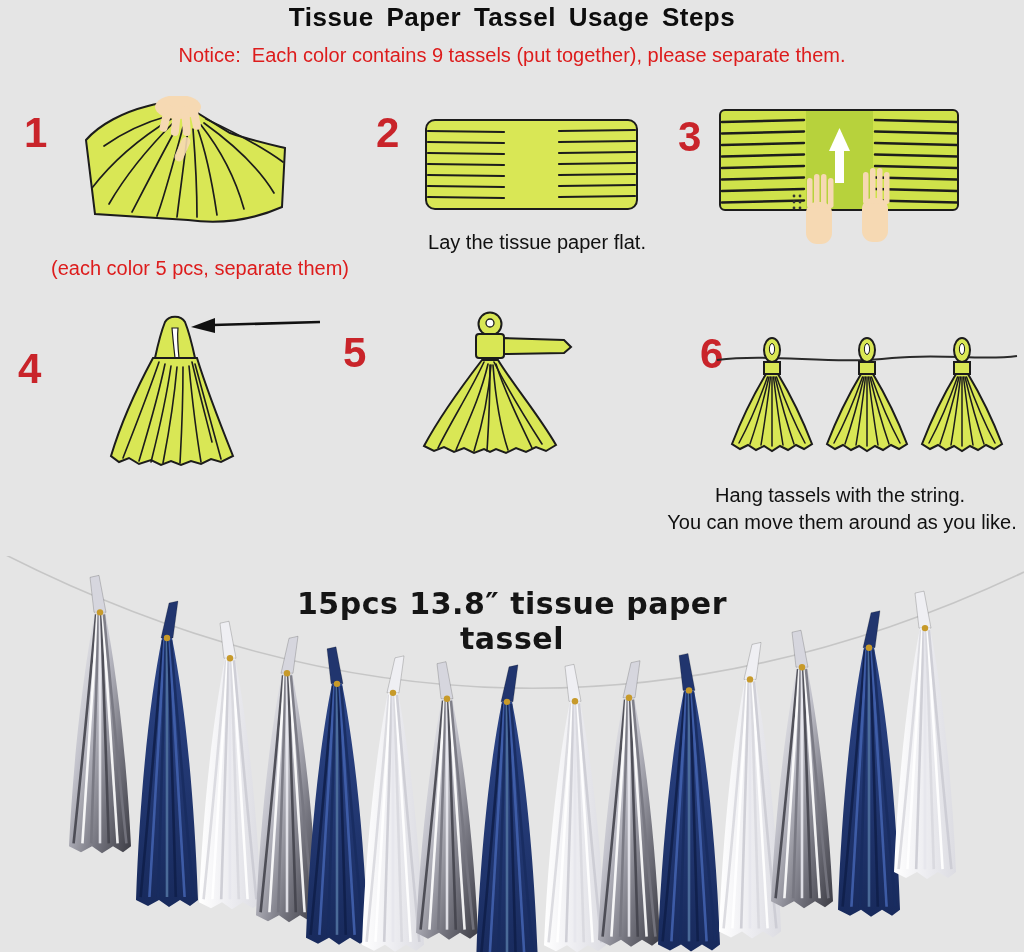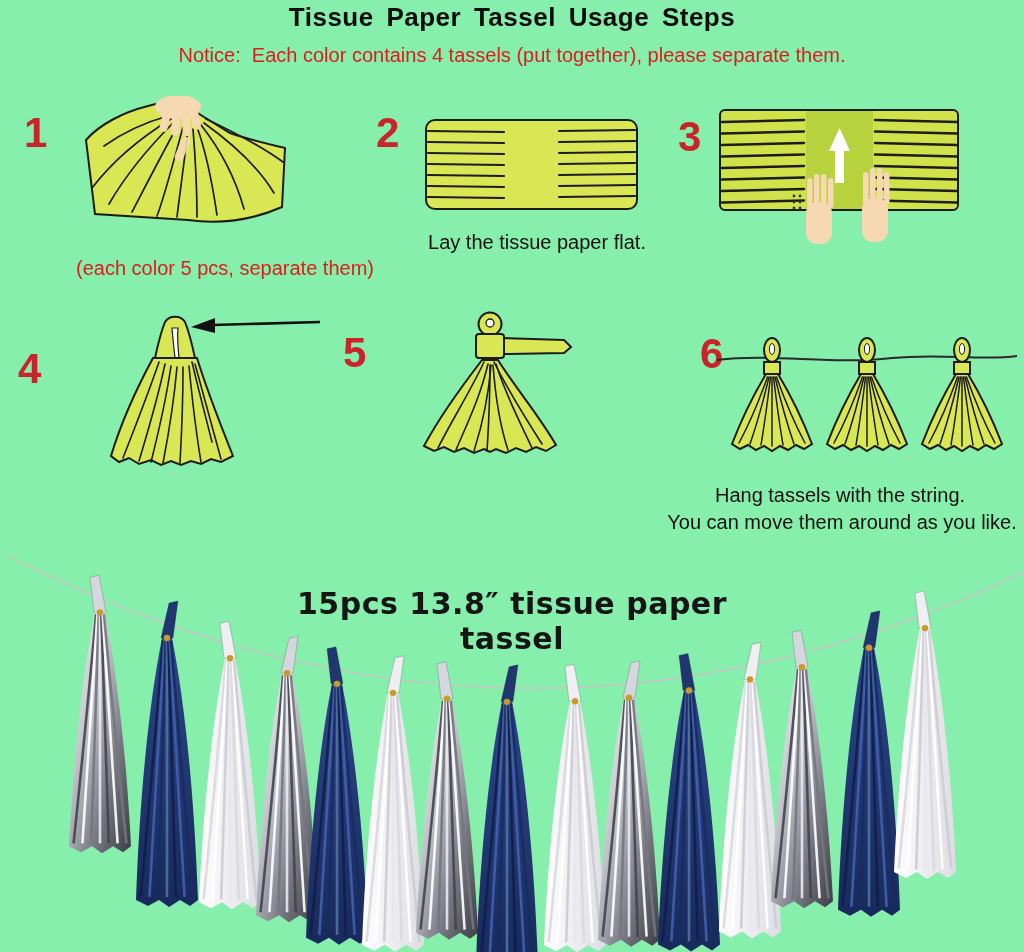--- a/index.html
+++ b/index.html
@@ -1,36 +1,36 @@
 <!DOCTYPE html>
 <html><head>
 <meta charset="utf-8">
 <style>
   html,body{margin:0;padding:0;background:#ffffff;}
-  .canvas{position:relative;width:1024px;height:952px;background:#86efac;overflow:hidden;
+  .canvas{position:relative;width:1024px;height:952px;background:#e5e5e5;overflow:hidden;
           font-family:"Liberation Sans",sans-serif;color:#101010;}
   .title{position:absolute;top:2px;left:0;width:1024px;text-align:center;
          font-size:26px;font-weight:700;letter-spacing:.5px;word-spacing:5px;color:#0d0d0d;}
   .notice{position:absolute;top:44px;left:0;width:1024px;text-align:center;
           font-size:20px;color:#dd1c1c;white-space:pre-wrap;}
   .stepnum{position:absolute;font-size:42px;line-height:1;font-weight:700;color:#c9242a;}
   .cap{position:absolute;font-size:20px;text-align:center;color:#111;white-space:pre-wrap;}
-  .cap.red{color:#dd1c1c;padding-left:25px;}
+  .cap.red{color:#dd1c1c;}
   .ill{position:absolute;}
   .garland-label{position:absolute;top:586px;left:252px;width:520px;text-align:center;
                  font-size:30px;font-weight:700;color:#151515;white-space:pre-wrap;
                  font-family:"DejaVu Sans",sans-serif;letter-spacing:.5px;}
 </style>
 </head>
 <body>
 
 <div class="canvas">
 
   <div class="title">Tissue Paper Tassel Usage Steps</div>
-  <div class="notice">Notice:  Each color contains 4 tassels (put together), please separate them.</div>
+  <div class="notice">Notice:  Each color contains 9 tassels (put together), please separate them.</div>
 
   <div class="stepnum" style="left:24px;top:112px">1</div>
   <div class="stepnum" style="left:376px;top:112px">2</div>
   <div class="stepnum" style="left:678px;top:116px">3</div>
   <div class="stepnum" style="left:18px;top:348px">4</div>
   <div class="stepnum" style="left:343px;top:332px">5</div>
   <div class="stepnum" style="left:700px;top:333px">6</div>
 
   <svg class="ill" style="left:78px;top:96px" width="220" height="140" viewBox="0 0 220 140">
     <path d="M8,44 C22,28 46,16 70,10 C92,4 108,7 118,16 L152,37 C172,44 190,48 207,52 L204,111 C170,126 140,128 110,124 L17,118 Z" fill="#d9e755" stroke="#1c1c1c" stroke-width="2"></path>

